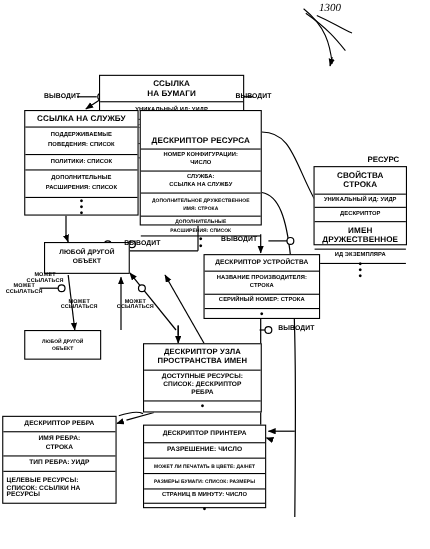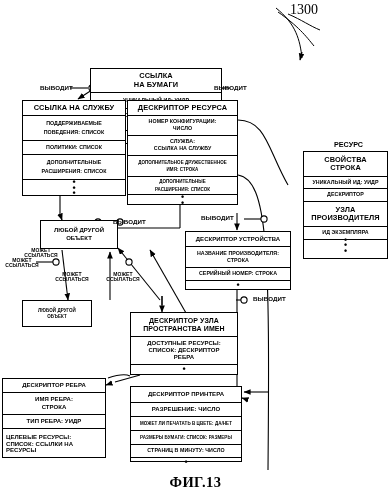--- a/index.html
+++ b/index.html
@@ -75,21 +75,22 @@
     text-align: center;
   }
   .outer-label {
     position: absolute;
     font-size: 7.2px;
     font-weight: bold;
     z-index: 3;
   }
   .refnum {
     position: absolute;
-    font-size: 14px;
+    font-size: 10px;
+    font-style: italic;
     font-family: "Liberation Serif", serif;
     z-index: 3;
   }
   .figcaption {
     position: absolute;
     left: 0;
     right: 0;
     text-align: center;
     font-size: 14.5px;
     font-weight: bold;
@@ -210,21 +211,21 @@
     <div class="row dots" style="height:17px;">
       <div>
           <span>•</span>
           <span>•</span>
           <span>•</span>
         </div>
     </div>
   </div>
 
   <div class="node" style="left:127px; top:100px; width:111px; height:105px;">
-    <div class="row title" style="height:15px;">ДЕСКРИПТОР РЕСУРСА</div>
+    <div class="row title" style="height:15px;margin-top:20px;">ДЕСКРИПТОР РЕСУРСА</div>
     <div class="row field" style="height:20px; flex-direction:column; gap:1px;">
       <div>НОМЕР КОНФИГУРАЦИИ:</div>
       <div>ЧИСЛО</div>
     </div>
     <div class="row field" style="height:20px; flex-direction:column; gap:1px;">
       <div>СЛУЖБА:</div>
       <div>ССЫЛКА НА СЛУЖБУ</div>
     </div>
     <div class="row field tiny" style="height:21px; flex-direction:column; gap:2px;">
       <div>ДОПОЛНИТЕЛЬНОЕ ДРУЖЕСТВЕННОЕ</div>
@@ -236,30 +237,30 @@
     </div>
     <div class="row dots" style="height:11px;">
       <div>
           <span>•</span>
           <span>•</span>
         </div>
     </div>
   </div>
 
   <div class="outer-label" style="left:334px; top:140px;">РЕСУРС</div>
-  <div class="node" style="left:303px; top:151px; width:85px; height:108px;">
+  <div class="node" style="left:285px; top:151px; width:85px; height:72px;">
     <div class="row title" style="height:25px; flex-direction:column;">
       <div>СВОЙСТВА</div>
       <div>СТРОКА</div>
     </div>
     <div class="row field" style="height:12px;">УНИКАЛЬНЫЙ ИД: УИДР</div>
     <div class="row field" style="height:13px;">ДЕСКРИПТОР</div>
     <div class="row title" style="height:25px; flex-direction:column;">
-      <div>УЗЛА</div>
-      <div>ПРОИЗВОДИТЕЛЯ</div>
+      <div>ИМЕН</div>
+      <div>ДРУЖЕСТВЕННОЕ</div>
     </div>
     <div class="row field" style="height:13px;">ИД ЭКЗЕМПЛЯРА</div>
     <div class="row dots" style="height:12px;">
       <div>
           <span>•</span>
           <span>•</span>
           <span>•</span>
         </div>
     </div>
   </div>
@@ -353,15 +354,14 @@
   <div class="edge-label small" style="left:50px; top:272px; width:44px;">
     <div>МОЖЕТ</div>
     <div>ССЫЛАТЬСЯ</div>
   </div>
   <div class="edge-label small" style="left:101px; top:272px; width:44px;">
     <div>МОЖЕТ</div>
     <div>ССЫЛАТЬСЯ</div>
   </div>
 
   <div class="refnum" style="left:290px; top:2px;">1300</div>
-  <div class="figcaption" style="top:474px;">ФИГ.13</div>
 
 </div>
 
 </body></html>

